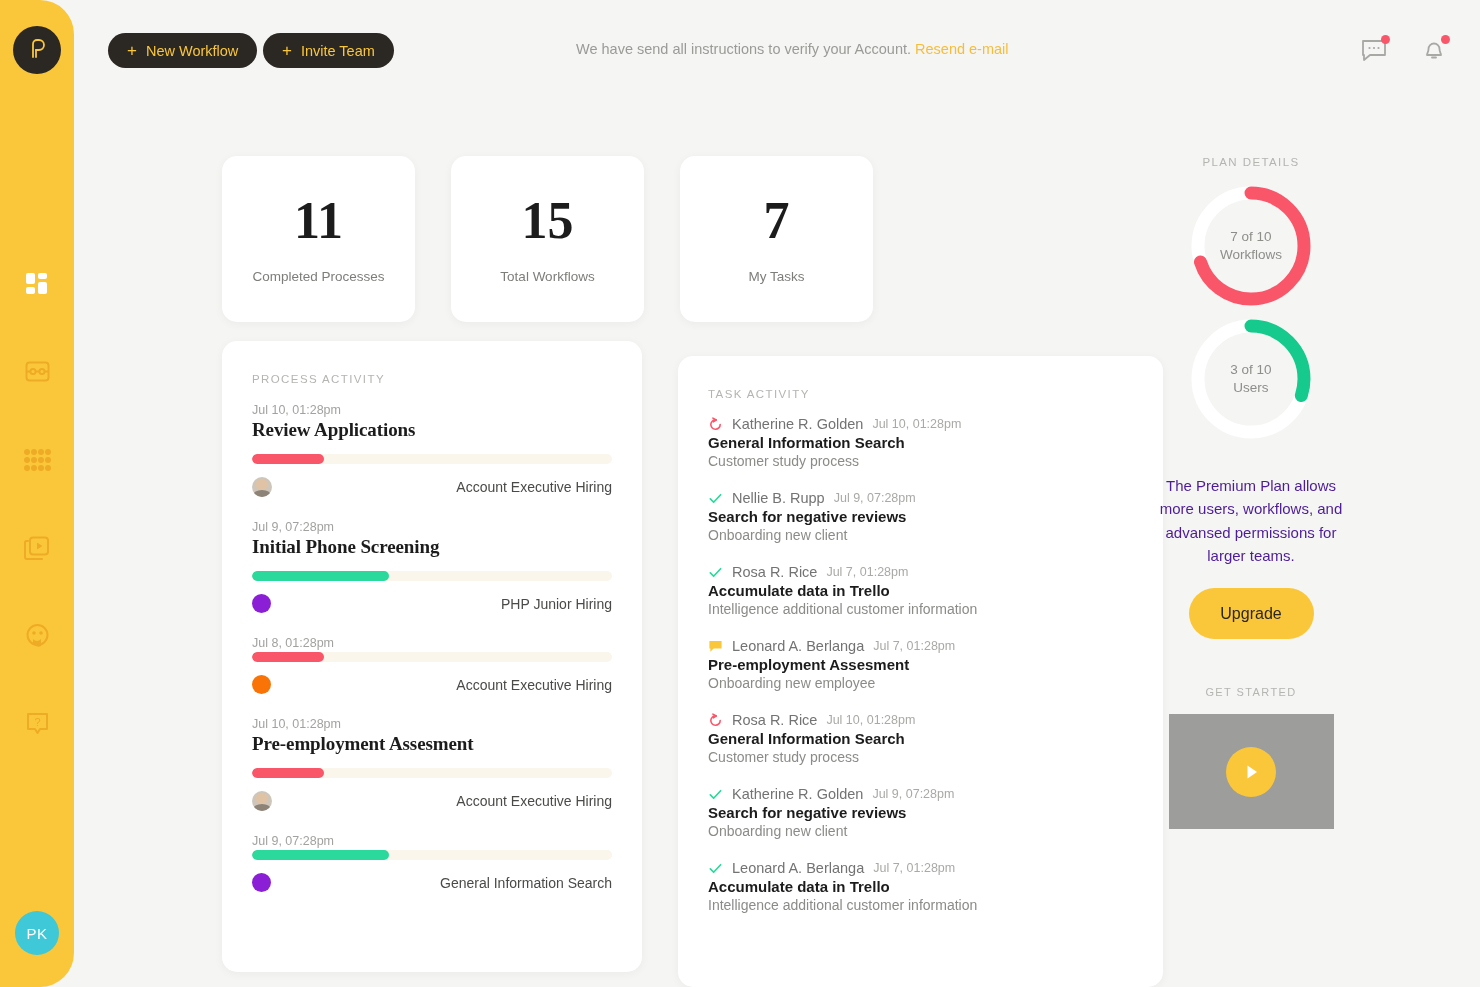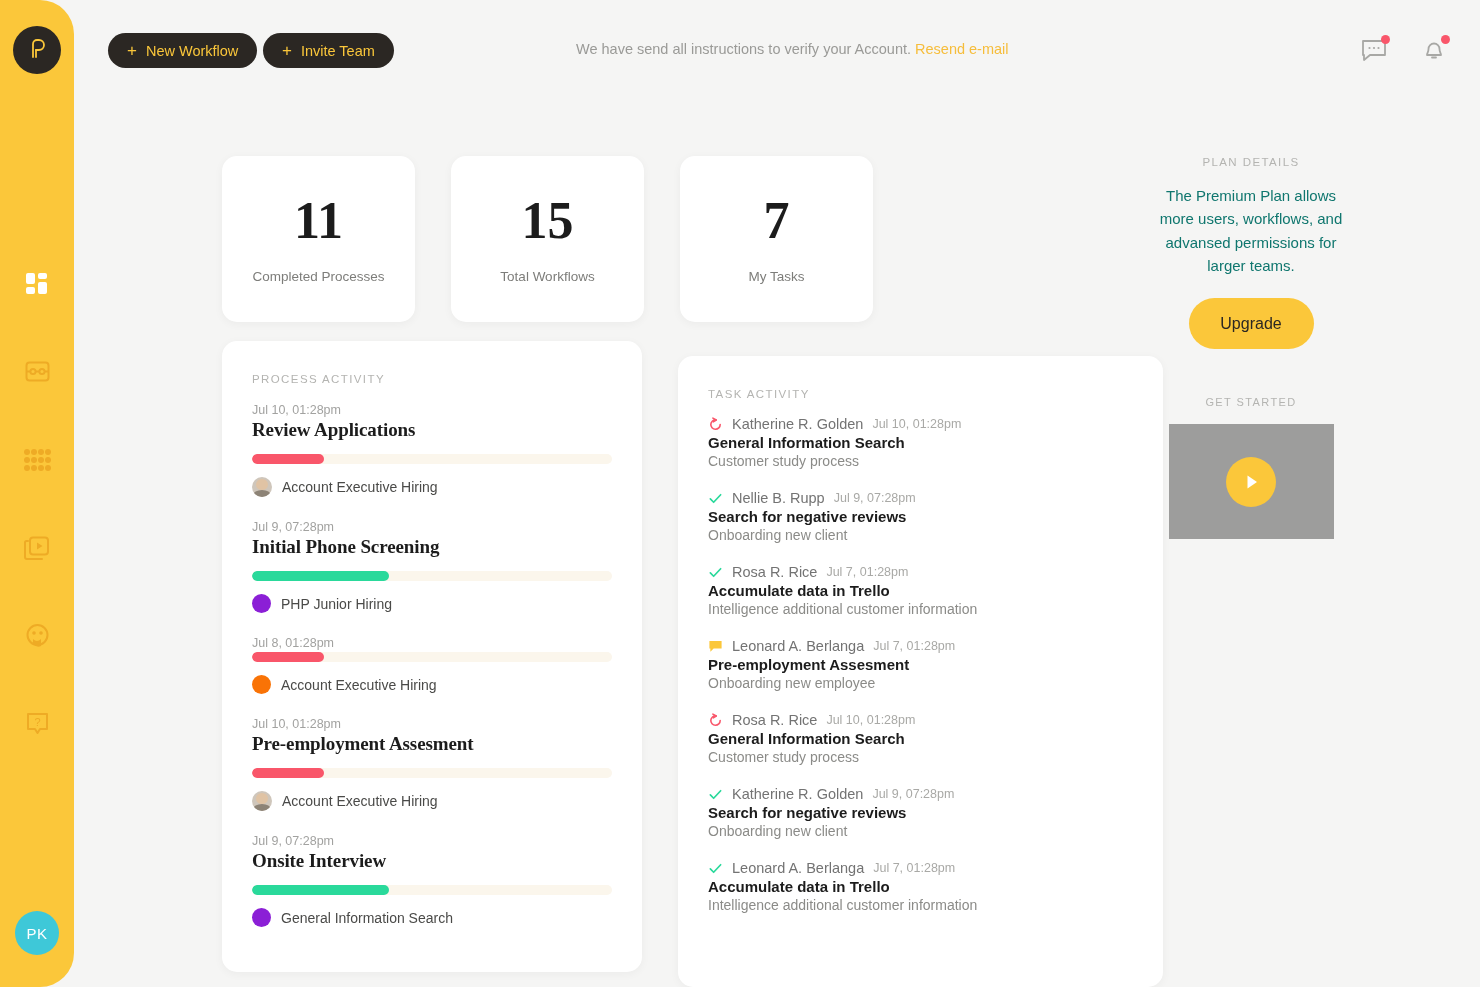--- a/index.html
+++ b/index.html
@@ -109,21 +109,21 @@
   .pname {
     font-family: "Liberation Serif", serif;
     font-size: 19px; font-weight: 700; color: #1c1c1c;
     margin-bottom: 13px; letter-spacing: -.1px;
   }
   .pbar {
     height: 10px; border-radius: 5px; background: #fbf6ec;
     overflow: hidden; margin-bottom: 13px;
   }
   .pbar > span { display: block; height: 10px; border-radius: 5px; }
-  .pmeta { display: flex; align-items: center; gap: 10px; }
+  .pmeta { display: flex; align-items: center; gap: 10px; justify-content: space-between; }
   .pdot { width: 19px; height: 19px; border-radius: 50%; flex: none; }
   .pavatar {
     width: 20px; height: 20px; border-radius: 50%; flex: none;
     background: #cfc6bb; position: relative; overflow: hidden;
   }
   .pavatar::before {
     content: ""; position: absolute; left: 4px; top: 2px;
     width: 12px; height: 11px; border-radius: 50%; background: #e0c3a4;
   }
   .pavatar::after {
@@ -151,21 +151,21 @@
   .rings { position: relative; height: 290px; }
   .ring { position: absolute; left: 50%; transform: translateX(-50%); }
   #ring-workflows { top: 0; }
   #ring-users { top: 133px; }
   .ring-label {
     position: absolute; left: 0; top: 0; width: 120px; height: 120px;
     display: flex; flex-direction: column; align-items: center; justify-content: center;
     font-size: 13.5px; color: #8d8d8a; line-height: 1.35;
   }
   .plan-text {
-    font-size: 15px; color: #0f766e; line-height: 1.55; margin-top: -2px;
+    font-size: 15px; color: #4c1d95; line-height: 1.55; margin-top: -2px;
   }
   .upgrade {
     margin-top: 21px; width: 125px; height: 51px;
     border: none; border-radius: 26px;
     background: #fbc73a; color: #2b2723;
     font-size: 16px; font-family: "Liberation Sans", sans-serif;
     cursor: pointer;
   }
   .started-head {
     font-size: 11px; letter-spacing: 1.4px; color: #b4b4b1;
@@ -352,21 +352,20 @@
           <div class="pbar">
             <span style="width:20%;background:#f9566a"></span>
           </div>
           <div class="pmeta">
             <span class="pavatar"></span>
             <span class="pmeta-label">Account Executive Hiring</span>
           </div>
         </div>
         <div class="pitem">
           <div class="pdate">Jul 9, 07:28pm</div>
-          <div class="pname">Onsite Interview</div>
           <div class="pbar">
             <span style="width:38%;background:#2ad99b"></span>
           </div>
           <div class="pmeta">
             <span class="pdot" style="background:#8b1fd6"></span>
             <span class="pmeta-label">General Information Search</span>
           </div>
         </div>
       </div>
   </section>
@@ -451,20 +450,36 @@
             <span class="tdate">Jul 7, 01:28pm</span>
           </div>
           <div class="ttitle">Accumulate data in Trello</div>
           <div class="tsub">Intelligence additional customer information</div>
         </div>
       </div>
   </section>
 
   <aside class="rail">
     <div class="rail-head">PLAN DETAILS</div>
+    <div class="rings" id="rings">
+        <div class="ring" id="ring-workflows" style="width: 120px; height: 120px;"><svg width="120" height="120" viewBox="0 0 120 120">
+            <circle cx="60" cy="60" r="53" fill="none" stroke="#ffffff" stroke-width="13"></circle>
+            <circle cx="60" cy="60" r="53" fill="none" stroke="#f9566a" stroke-width="13" stroke-linecap="round" stroke-dasharray="233.10617489636263 333.0088212805181" transform="rotate(-90 60 60)"></circle>
+          </svg><div class="ring-label">
+            <span>7 of 10</span>
+            <span>Workflows</span>
+          </div></div>
+        <div class="ring" id="ring-users" style="width: 120px; height: 120px;"><svg width="120" height="120" viewBox="0 0 120 120">
+            <circle cx="60" cy="60" r="53" fill="none" stroke="#ffffff" stroke-width="13"></circle>
+            <circle cx="60" cy="60" r="53" fill="none" stroke="#16c98d" stroke-width="13" stroke-linecap="round" stroke-dasharray="99.90264638415542 333.0088212805181" transform="rotate(-90 60 60)"></circle>
+          </svg><div class="ring-label">
+            <span>3 of 10</span>
+            <span>Users</span>
+          </div></div>
+      </div>
     <div class="plan-text">The Premium Plan allows more users, workflows, and advansed permissions for larger teams.</div>
     <button class="upgrade">Upgrade</button>
 
     <div class="started-head">GET STARTED</div>
     <div class="video">
       <div class="play">
         <svg width="20" height="20" viewBox="0 0 20 20">
           <path d="M6.5 3.5 L16 10 L6.5 16.5 Z" fill="#fff"></path>
         </svg>
       </div>

